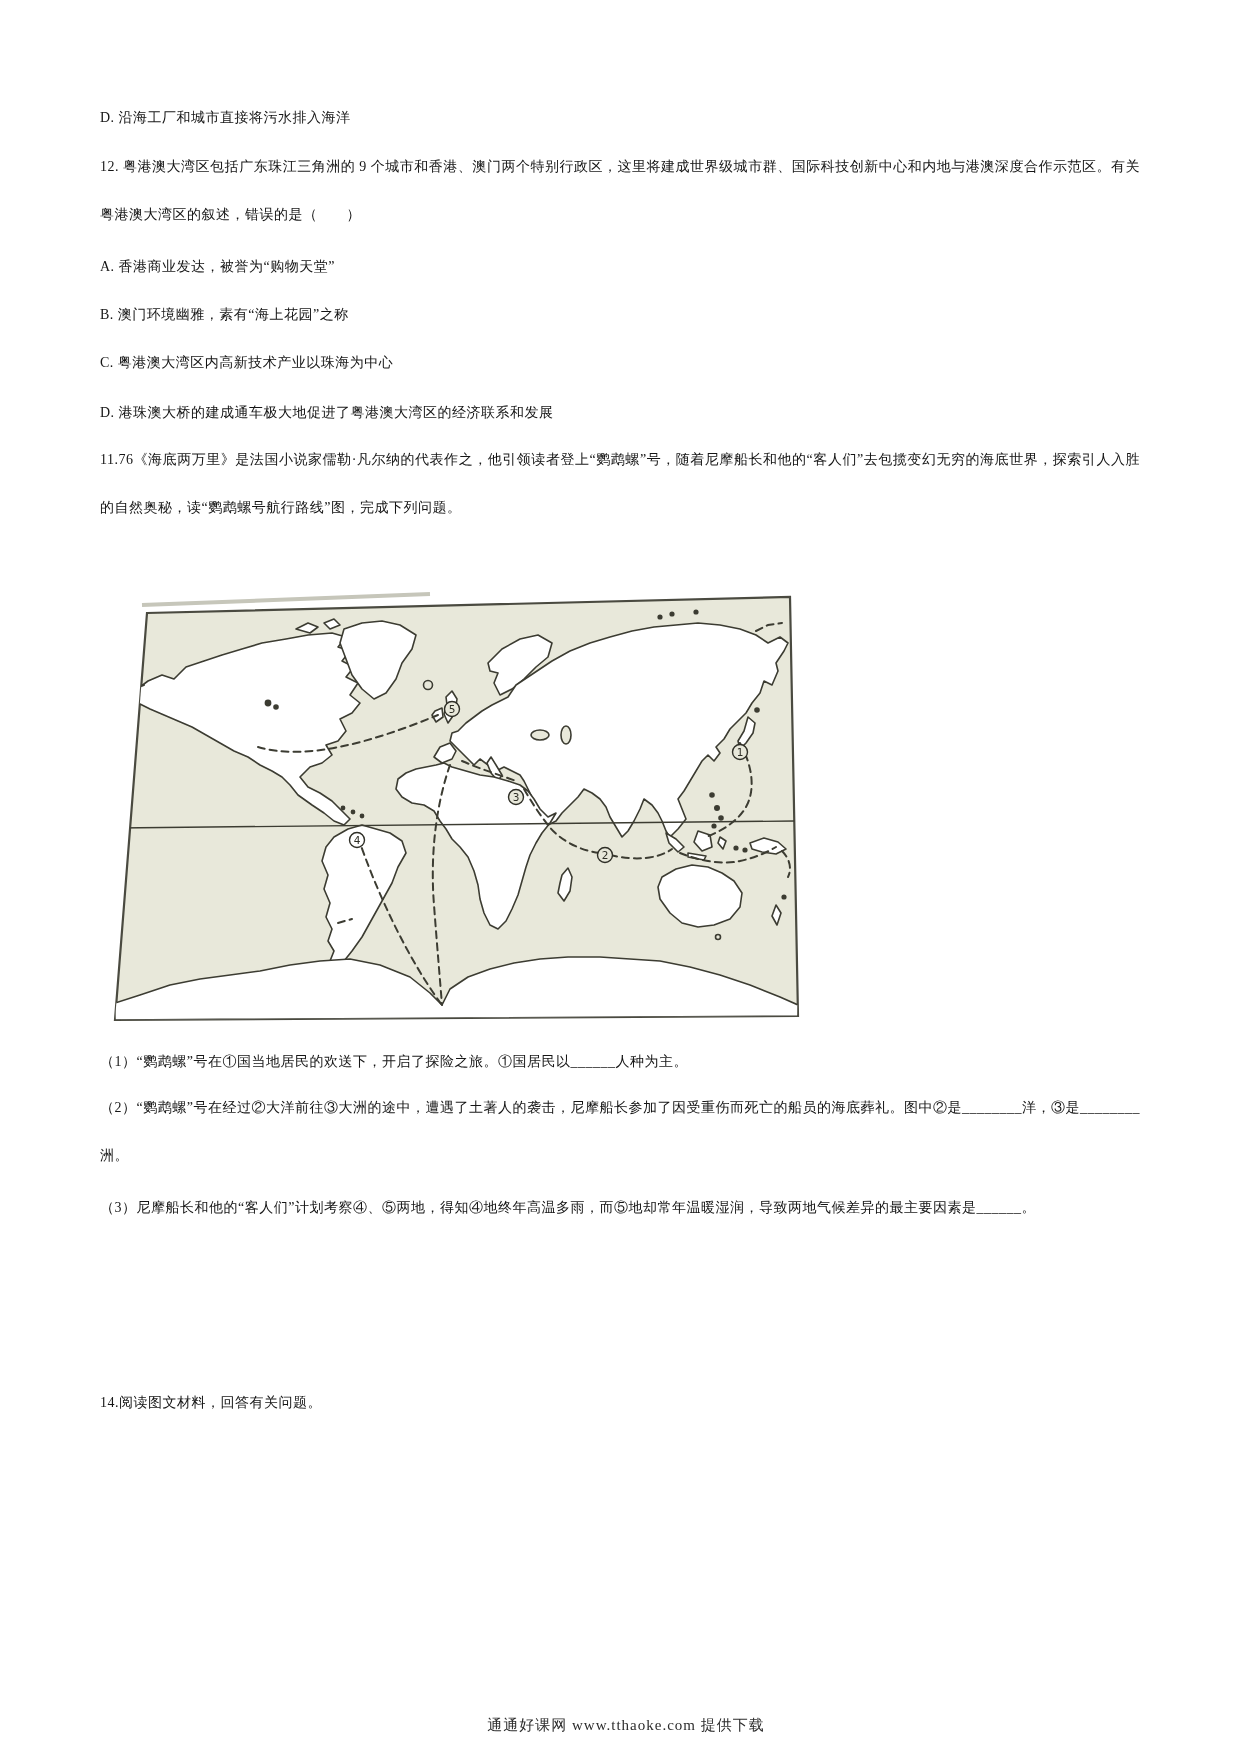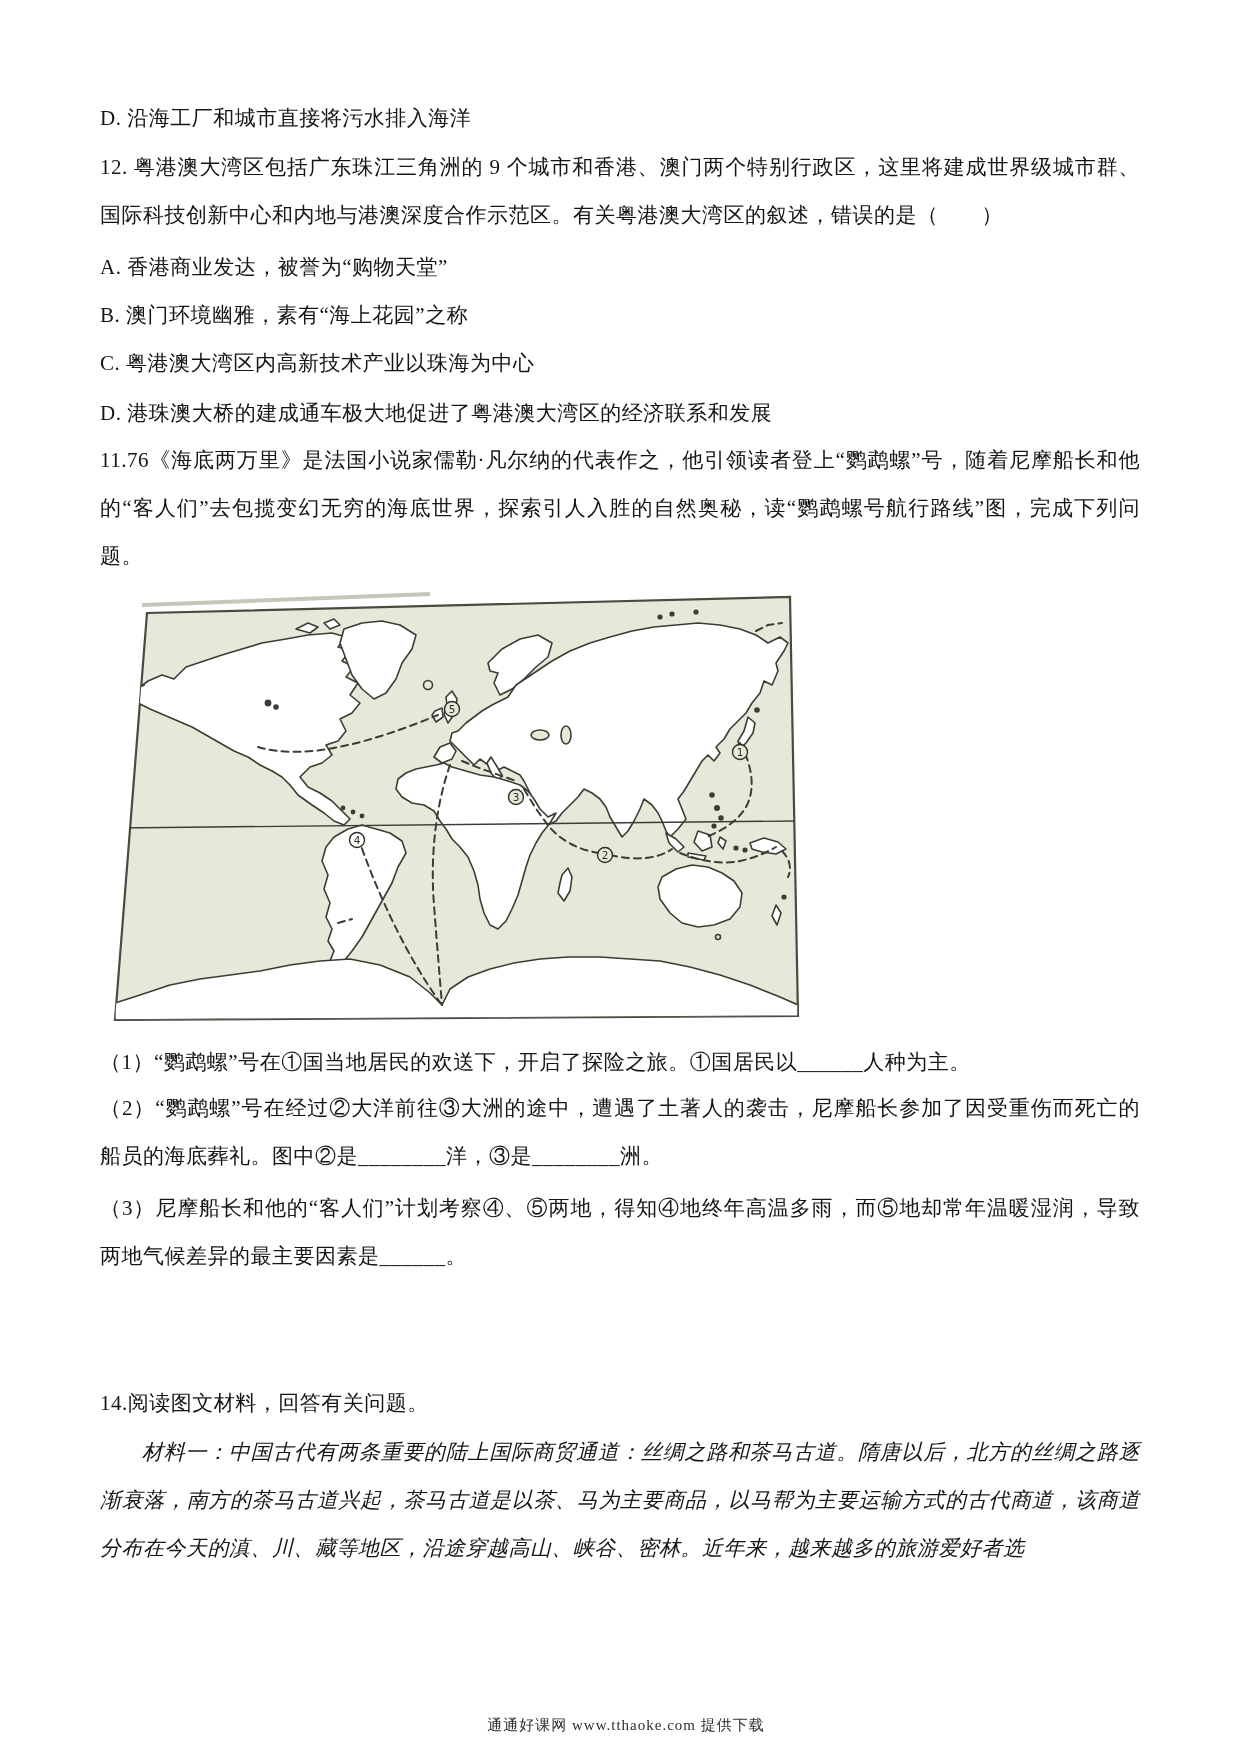--- a/index.html
+++ b/index.html
@@ -10,21 +10,21 @@
     margin:0 auto;
     overflow:hidden;
     font-family:"Liberation Serif", serif;
     color:#151515;
   }
   .para{
     position:absolute;
     left:100px;
     width:1040px;
     margin:0;
-    font-size:21px;
+    font-size:14px;
     line-height:48px;
     letter-spacing:0.5px;
     text-align:justify;
     white-space:normal;
   }
   .kai{ font-style:italic; text-indent:2em; }
   .footer{
     position:absolute;
     left:6px; width:100%;
     text-align:center;
@@ -176,17 +176,16 @@
           <text class="maplbl" x="352" y="128" text-anchor="middle">5</text>
         </g>
       </g>
     </svg>
   </div>
 
   <p class="para" style="top:1038px">（1）“鹦鹉螺”号在①国当地居民的欢送下，开启了探险之旅。①国居民以______人种为主。</p>
   <p class="para" style="top:1084px">（2）“鹦鹉螺”号在经过②大洋前往③大洲的途中，遭遇了土著人的袭击，尼摩船长参加了因受重伤而死亡的船员的海底葬礼。图中②是________洋，③是________洲。</p>
   <p class="para" style="top:1184px">（3）尼摩船长和他的“客人们”计划考察④、⑤两地，得知④地终年高温多雨，而⑤地却常年温暖湿润，导致两地气候差异的最主要因素是______。</p>
   <p class="para" style="top:1379px">14.阅读图文材料，回答有关问题。</p>
-  <p class="para kai" style="top:1428px">材料一：中国古代有两条重要的陆上国际商贸通道：丝绸之路和茶马古道。隋唐以后，北方的丝绸之路逐渐衰落，南方的茶马古道兴起，茶马古道是以茶、马为主要商品，以马帮为主要运输方式的古代商道，该商道分布在今天的滇、川、藏等地区，沿途穿越高山、峡谷、密林。近年来，越来越多的旅游爱好者选</p>
 
   <div class="footer" style="top:1716px">通通好课网  www.tthaoke.com 提供下载</div>
 
 </div>
 
 </body></html>

